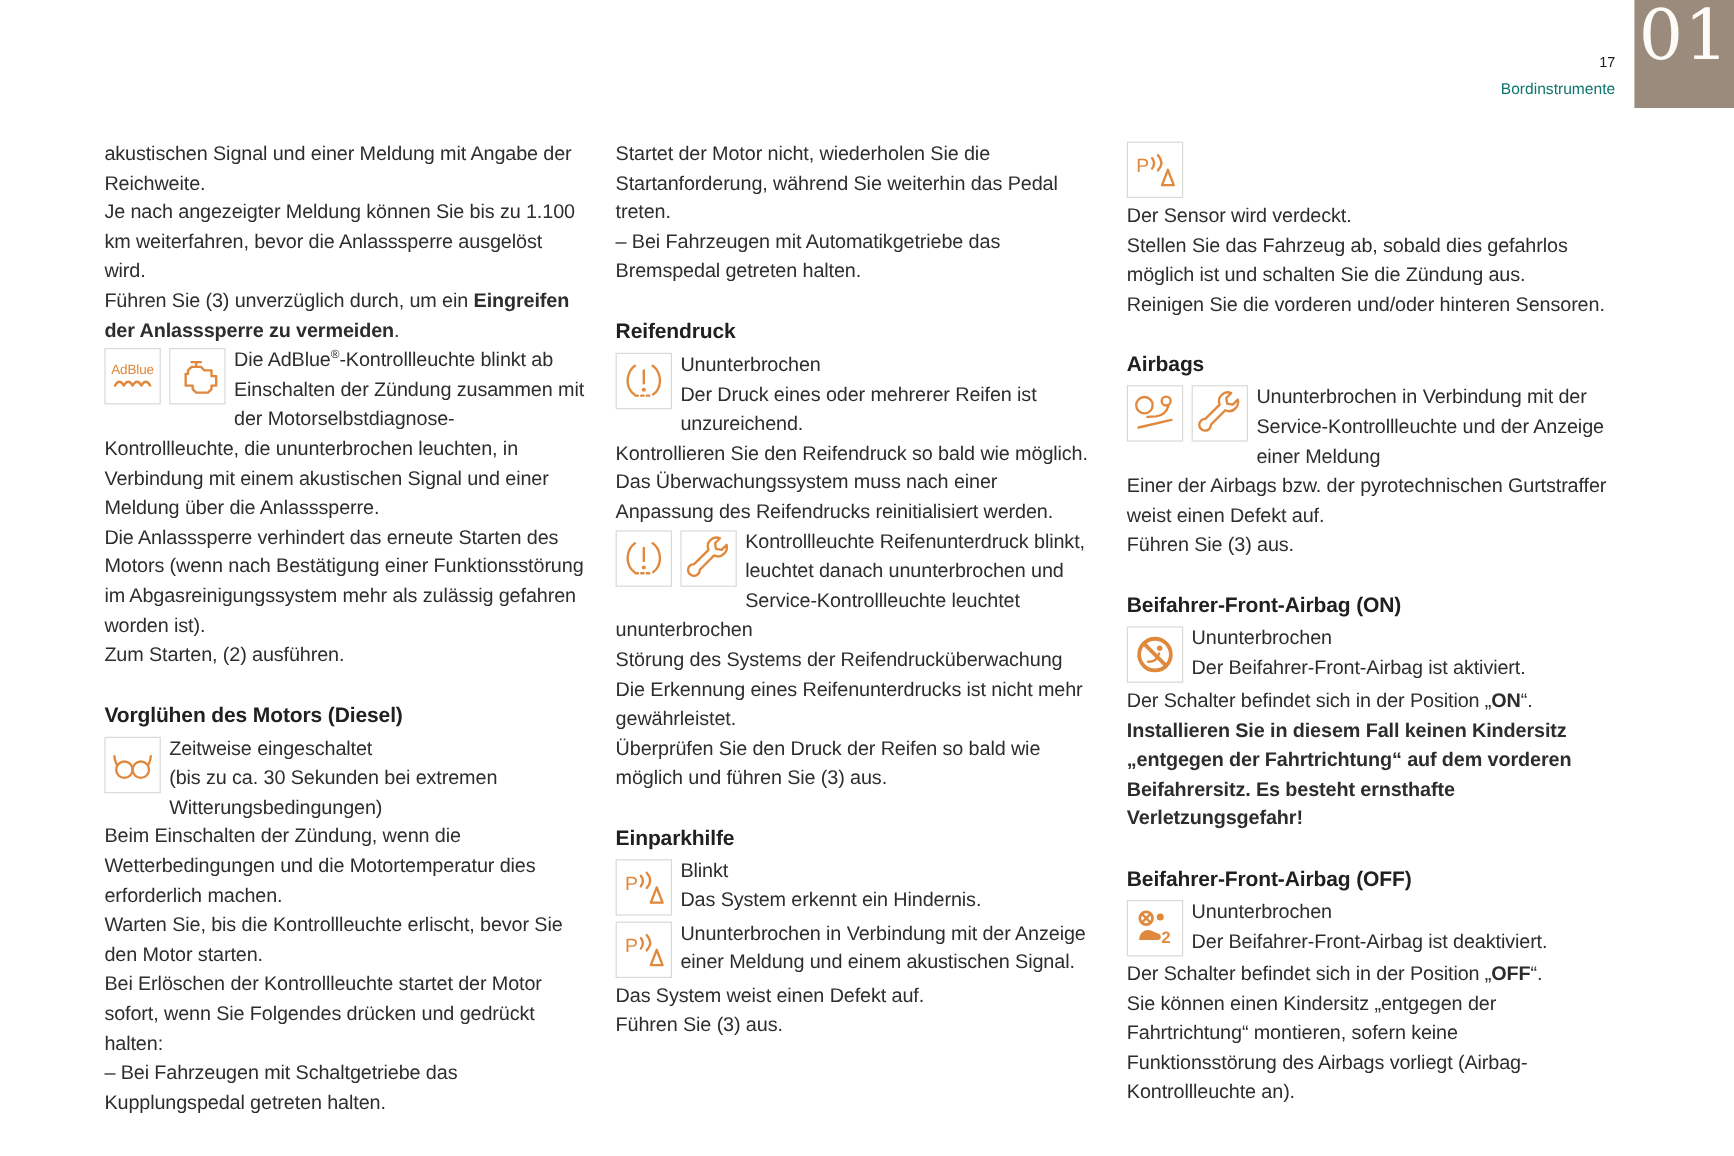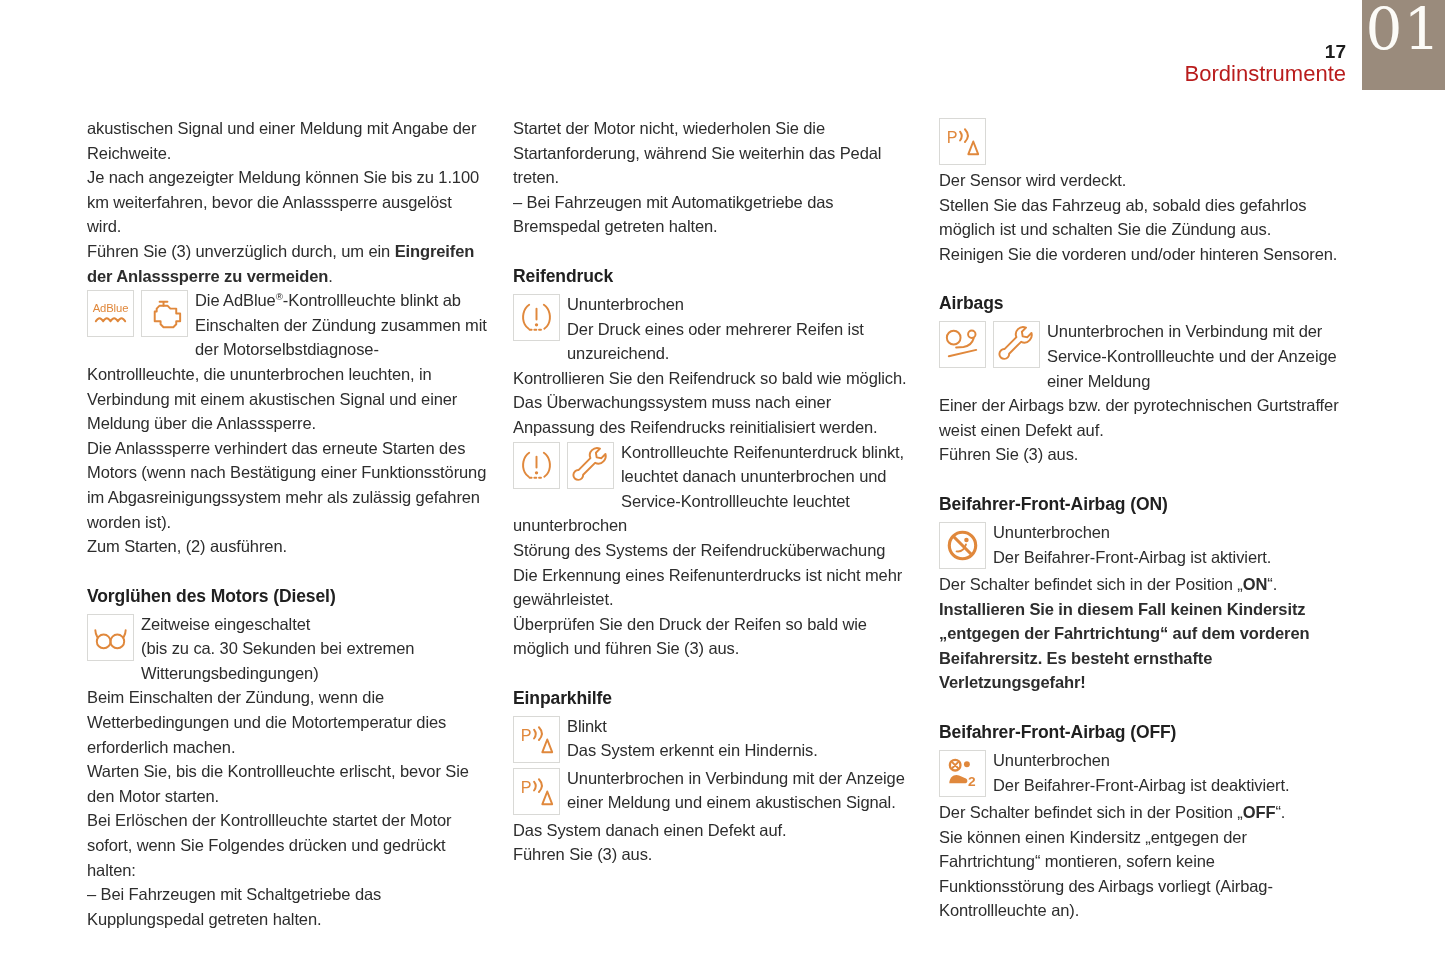--- a/index.html
+++ b/index.html
@@ -15,22 +15,22 @@
   .chapter-box{
     position:absolute;top:0;right:0;width:83px;height:90px;
     background:var(--chapter_box,#9a8b7c);
     display:flex;align-items:flex-start;justify-content:center;
   }
   .chapter-box span{
     font-family:"DejaVu Serif","Liberation Serif",serif;
     font-size:58px;line-height:1;color:#fcfbf7;letter-spacing:1px;
   }
   .page-meta{position:absolute;top:42px;right:99px;text-align:right;}
-  .page-number{font-size:19px;font-weight:700;color:#1d1d1d;line-height:20px;}
-  .section-title{font-size:22px;color:#b91c1c;line-height:24px;}
+  .page-number{font-size:12px;font-weight:400;color:#1d1d1d;line-height:20px;}
+  .section-title{font-size:13px;color:#0f766e;line-height:24px;}
   
   .columns{
     position:absolute;left:87px;top:116px;width:1252px;
     display:flex;gap:26px;
   }
   .col{flex:1 1 0;font-size:16.5px;line-height:24.6px;letter-spacing:-0.1px;}
   .para{margin:0;clear:left;}
   .col h3{font-size:17.5px;line-height:25px;margin:25px 0 3px 0;color:#202020;clear:left;}
   .icon-para{margin:0;clear:left;}
   .icon-box{
@@ -133,21 +133,21 @@
             </svg>
           </span><span><span>Blinkt</span><br><span>Das System erkennt ein Hindernis.</span></span></div>
         <div class="icon-para"><span class="icon-box">
             <svg width="45" height="45" viewBox="0 0 46 46" fill="none" stroke="currentColor" stroke-width="2" stroke-linecap="round" stroke-linejoin="round">
     <text x="7" y="25" font-size="16.5" fill="currentColor" stroke="none">P</text>
     <path d="M20.5 13 q3.5 4.5 0 9"></path>
               <path d="M25.5 10.5 q6 6.5 0 13"></path>
     <path d="M34 23 L39 36 H29 Z"></path>
             </svg>
           </span><span><span>Ununterbrochen in Verbindung mit der Anzeige einer Meldung und einem akustischen Signal.</span></span></div>
-        <p class="para"><span>Das System danach einen Defekt auf.</span></p>
+        <p class="para"><span>Das System weist einen Defekt auf.</span></p>
         <p class="para"><span>Führen Sie (3) aus.</span></p>
       </div>
     <div class="col" id="col3">
         <div class="icon-para"><span class="icon-box">
             <svg width="45" height="45" viewBox="0 0 46 46" fill="none" stroke="currentColor" stroke-width="2" stroke-linecap="round" stroke-linejoin="round">
     <text x="7" y="25" font-size="16.5" fill="currentColor" stroke="none">P</text>
     <path d="M20.5 13 q3.5 4.5 0 9"></path>
               <path d="M25.5 10.5 q6 6.5 0 13"></path>
     <path d="M34 23 L39 36 H29 Z"></path>
             </svg>

